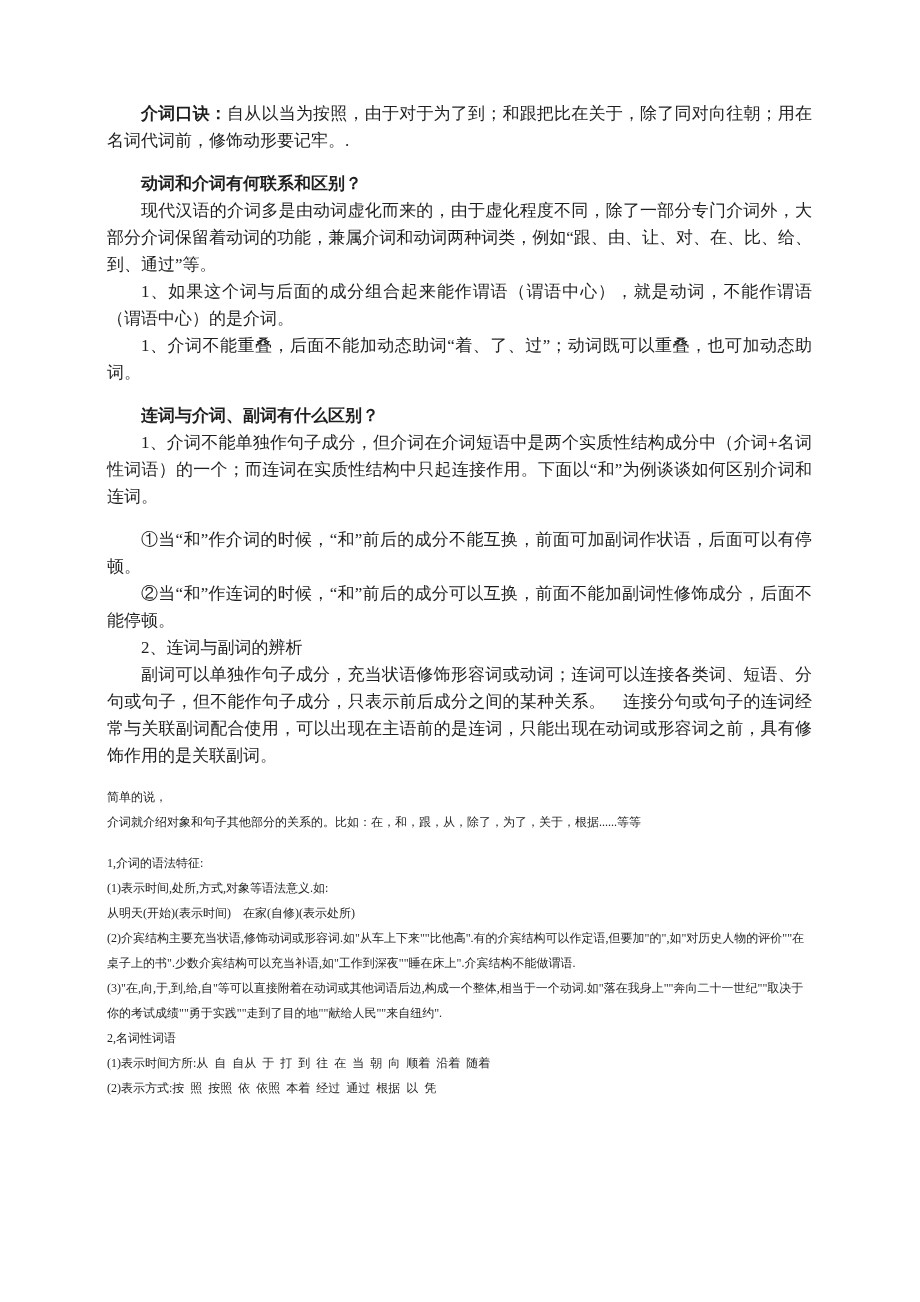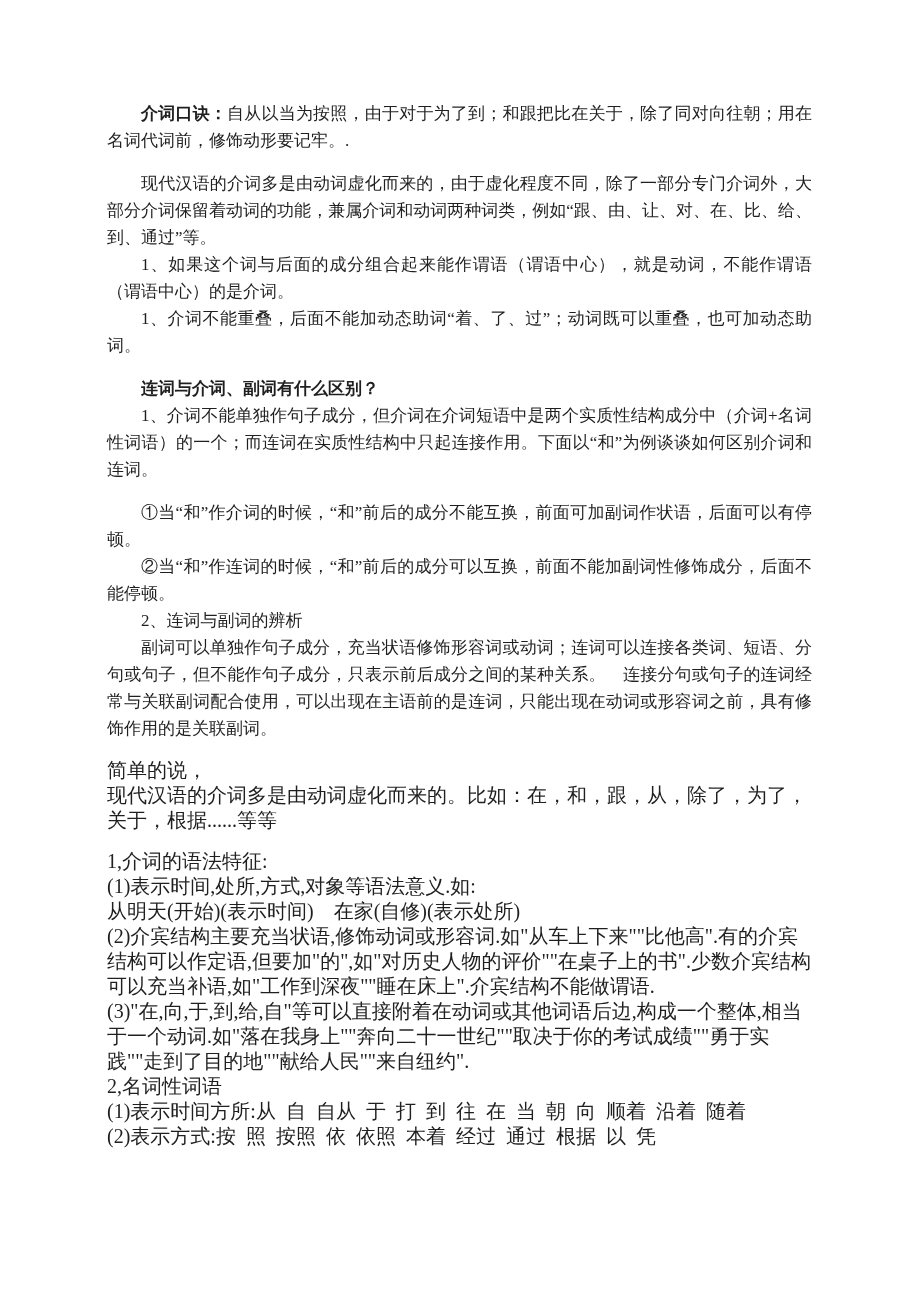--- a/index.html
+++ b/index.html
@@ -37,51 +37,52 @@
     text-indent: 2em;
   }
   .heading {
     font-weight: bold;
   }
   .bold-lead {
     font-weight: bold;
   }
   
   .plain {
-    font-size: 20px;
+    font-size: 12px;
     line-height: 25px;
     text-align: left;
     white-space: pre-wrap;
     word-break: break-all;
   }
   .spacer {
     height: 16px;
   }
 </style>
 </head>
 <body>
 
 <div class="page">
   <div class="doc-body">
       <p class="para body indent"><span class="bold-lead">介词口诀：</span>自从以当为按照，由于对于为了到；和跟把比在关于，除了同对向往朝；用在名词代词前，修饰动形要记牢。.</p>
       <div class="spacer"></div>
+      <p class="para heading indent"><span class="bold-lead">动词和介词有何联系和区别？</span></p>
       <p class="para body indent">现代汉语的介词多是由动词虚化而来的，由于虚化程度不同，除了一部分专门介词外，大部分介词保留着动词的功能，兼属介词和动词两种词类，例如“跟、由、让、对、在、比、给、到、通过”等。</p>
       <p class="para body indent">1、如果这个词与后面的成分组合起来能作谓语（谓语中心），就是动词，不能作谓语（谓语中心）的是介词。</p>
       <p class="para body indent">1、介词不能重叠，后面不能加动态助词“着、了、过”；动词既可以重叠，也可加动态助词。</p>
       <div class="spacer"></div>
       <p class="para heading indent"><span class="bold-lead">连词与介词、副词有什么区别？</span></p>
       <p class="para body indent">1、介词不能单独作句子成分，但介词在介词短语中是两个实质性结构成分中（介词+名词性词语）的一个；而连词在实质性结构中只起连接作用。下面以“和”为例谈谈如何区别介词和连词。</p>
       <div class="spacer"></div>
       <p class="para body indent">①当“和”作介词的时候，“和”前后的成分不能互换，前面可加副词作状语，后面可以有停顿。</p>
       <p class="para body indent">②当“和”作连词的时候，“和”前后的成分可以互换，前面不能加副词性修饰成分，后面不能停顿。</p>
       <p class="para body indent">2、连词与副词的辨析</p>
       <p class="para body indent">副词可以单独作句子成分，充当状语修饰形容词或动词；连词可以连接各类词、短语、分句或句子，但不能作句子成分，只表示前后成分之间的某种关系。　连接分句或句子的连词经常与关联副词配合使用，可以出现在主语前的是连词，只能出现在动词或形容词之前，具有修饰作用的是关联副词。</p>
       <div class="spacer"></div>
       <p class="para plain">简单的说，</p>
-      <p class="para plain">现代汉语的介词多是由动词虚化而来的。比如：在，和，跟，从，除了，为了，关于，根据......等等</p>
+      <p class="para plain">介词就介绍对象和句子其他部分的关系的。比如：在，和，跟，从，除了，为了，关于，根据......等等</p>
       <div class="spacer"></div>
       <p class="para plain">1,介词的语法特征:</p>
       <p class="para plain">(1)表示时间,处所,方式,对象等语法意义.如:</p>
       <p class="para plain">从明天(开始)(表示时间)　在家(自修)(表示处所)</p>
       <p class="para plain">(2)介宾结构主要充当状语,修饰动词或形容词.如"从车上下来""比他高".有的介宾结构可以作定语,但要加"的",如"对历史人物的评价""在桌子上的书".少数介宾结构可以充当补语,如"工作到深夜""睡在床上".介宾结构不能做谓语.</p>
       <p class="para plain">(3)"在,向,于,到,给,自"等可以直接附着在动词或其他词语后边,构成一个整体,相当于一个动词.如"落在我身上""奔向二十一世纪""取决于你的考试成绩""勇于实践""走到了目的地""献给人民""来自纽约".</p>
       <p class="para plain">2,名词性词语</p>
       <p class="para plain">(1)表示时间方所:从  自  自从  于  打  到  往  在  当  朝  向  顺着  沿着  随着</p>
       <p class="para plain">(2)表示方式:按  照  按照  依  依照  本着  经过  通过  根据  以  凭</p>
     </div>

